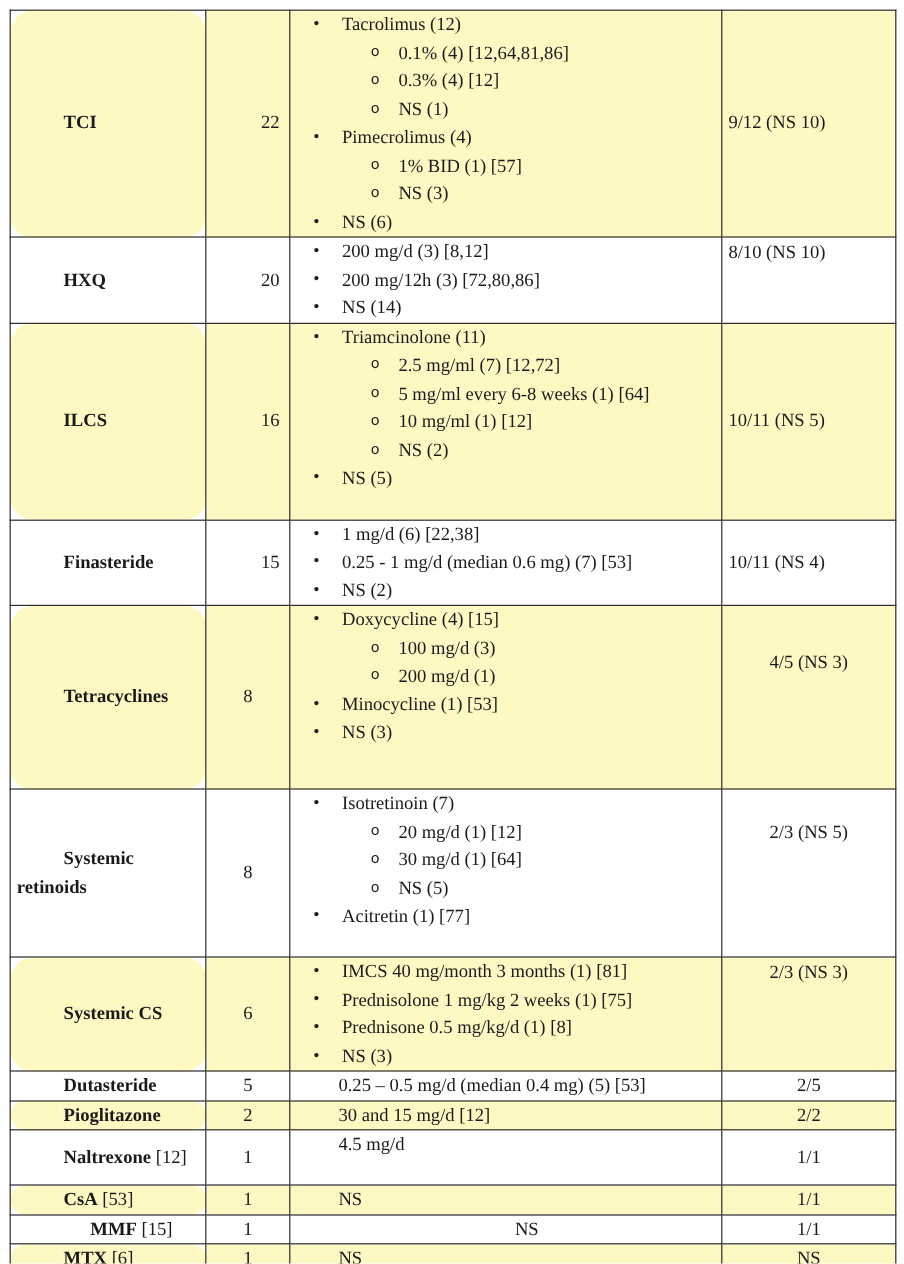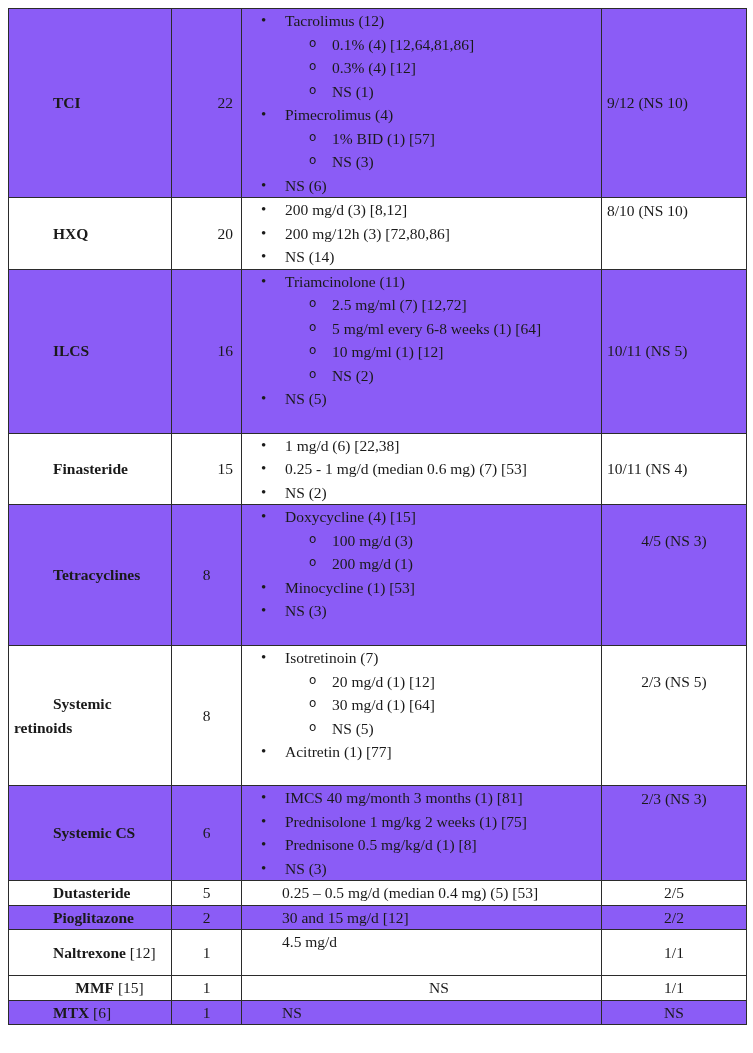--- a/index.html
+++ b/index.html
@@ -1,22 +1,22 @@
 <!DOCTYPE html>
 <html><head>
 <meta charset="utf-8">
 <style>
   html, body { margin: 0; padding: 0; background: #ffffff; }
   body { width: 753px; height: 1053px; position: relative; overflow: hidden;
          font-family: "Liberation Serif", "DejaVu Serif", serif; color: #1a1a1a; font-size: 15.5px; }
   table { position: absolute; left: 8px; top: 8px; border-collapse: collapse; table-layout: fixed; width: 738px; }
   td { border: 1.5px solid #2b2b2b; padding: 0 5px; vertical-align: middle; line-height: 23.5px; }
-  tr.shaded td { background: #8b5cf6; }
+  tr.shaded td { background: #fef9c3; }
   col.c1 { width: 163px; } col.c2 { width: 70px; } col.c3 { width: 360px; } col.c4 { width: 145px; }
-  td.name { text-indent: 39px; padding-left: 5px; }
+  td.name { text-indent: 39px; padding-left: 5px; border-radius: 18px; }
   td.name b { font-weight: bold; }
   td.name .ref { font-weight: normal; }
   td.count { text-align: right; padding-right: 8px; }
   td.count.center { text-align: center; padding-right: 5px; }
   td.outcome { text-align: left; padding-right: 8px; }
   td.outcome.top { vertical-align: top; padding-top: 1px; }
   td.outcome.center { text-align: center; padding-right: 5px; }
   td.dose { vertical-align: top; padding-top: 0; padding-bottom: 0; }
   td.dose.plain { padding-left: 40px; }
   ul { margin: 0; padding: 0; list-style: none; }
@@ -128,21 +128,21 @@
           <li><span>Doxycycline (4) [15]</span>
             <ul class="l2">
               <li>100 mg/d (3)</li>
               <li>200 mg/d (1)</li>
             </ul>
           </li>
           <li>Minocycline (1) [53]</li>
           <li>NS (3)</li>
         </ul>
       </td>
-      <td class="outcome center top" style="padding-top:24px">4/5 (NS 3)</td>
+      <td class="outcome center top" style="padding-top:36px">4/5 (NS 3)</td>
     </tr>
 
     <tr class="row-ret">
       <td class="name"><b>Systemic retinoids</b></td>
       <td class="count center">8</td>
       <td class="dose">
         <ul class="l1">
           <li><span>Isotretinoin (7)</span>
             <ul class="l2">
               <li>20 mg/d (1) [12]</li>
@@ -184,20 +184,26 @@
       <td class="outcome center">2/2</td>
     </tr>
 
     <tr class="row-nal">
       <td class="name"><b>Naltrexone</b> <span class="ref">[12]</span></td>
       <td class="count center">1</td>
       <td class="dose plain">4.5 mg/d</td>
       <td class="outcome center">1/1</td>
     </tr>
 
+    <tr class="shaded row-csa">
+      <td class="name"><b>CsA</b> <span class="ref">[53]</span></td>
+      <td class="count center">1</td>
+      <td class="dose plain">NS</td>
+      <td class="outcome center">1/1</td>
+    </tr>
 
     <tr class="row-mmf">
       <td class="name"><b>MMF</b> <span class="ref">[15]</span></td>
       <td class="count center">1</td>
       <td class="dose plain">NS</td>
       <td class="outcome center">1/1</td>
     </tr>
 
     <tr class="shaded row-mtx">
       <td class="name"><b>MTX</b> <span class="ref">[6]</span></td>

